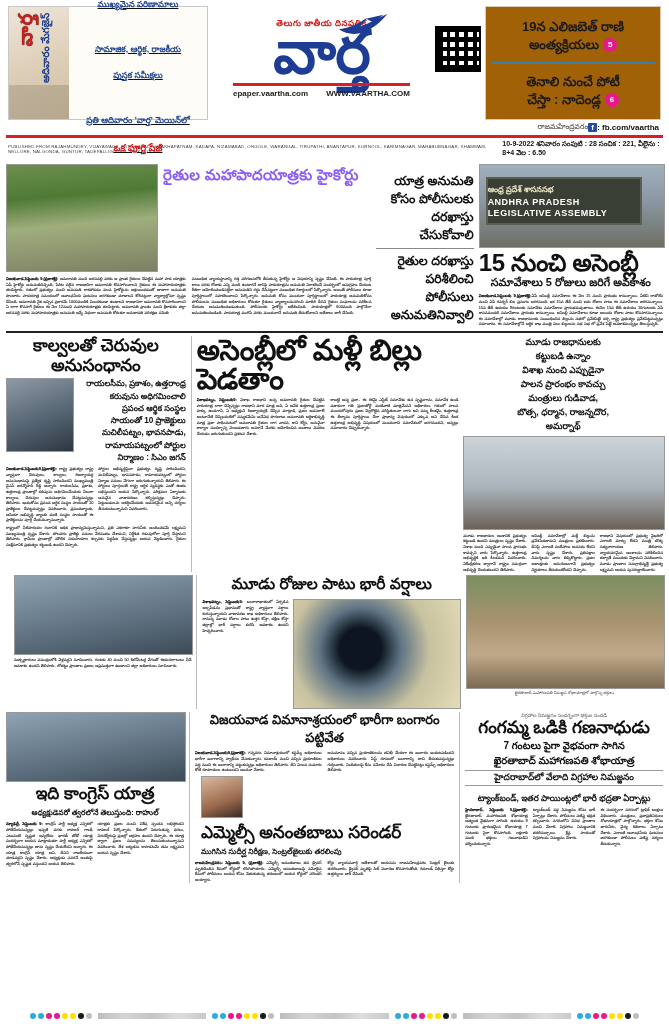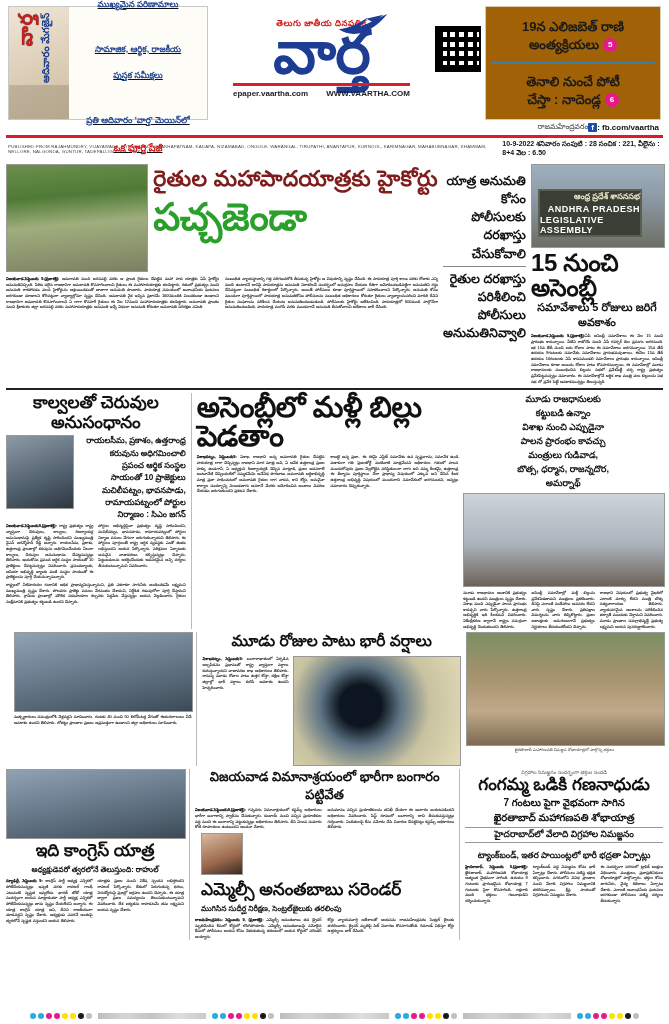--- a/index.html
+++ b/index.html
@@ -57,32 +57,32 @@
   .body-text b{color:#111;}
   .photo{background:#b9c2ae;position:relative;overflow:hidden;}
 
   
   .lead{display:flex;padding:4px 6px 0 6px;gap:5px;}
   .lead-left{width:432px;}
   .lead-top{display:flex;gap:5px;}
   .lead-photo{width:150px;height:106px;border:1px solid #999;
       background:linear-gradient(175deg,#6d8f4e 0%,#4f7a36 30%,#9fae7d 55%,#7d7f63 100%);}
   .lead-head-wrap{flex:1;padding-top:2px;}
-  .kicker{font-size:22px;font-weight:bold;color:#7f1d1d;letter-spacing:.3px;white-space:nowrap;}
+  .kicker{font-size:15px;font-weight:bold;color:#8b5cf6;letter-spacing:.3px;white-space:nowrap;}
   .bigheadline{font-size:38px;font-weight:bold;color:#2aa02a;line-height:1;letter-spacing:-.5px;margin-top:1px;}
   .lead-sub{width:115px;font-size:12.5px;font-weight:bold;line-height:1.45;color:#111;text-align:right;padding-top:8px;}
   .lead-sub .sub-sep{height:1px;background:#888;margin:3px 0;}
   .lead-cols{display:flex;gap:6px;margin-top:4px;}
   .lead-cols .c{flex:1;}
 
   .lead-right{width:218px;}
   .assembly-photo{width:100%;height:82px;border:1px solid #999;position:relative;overflow:hidden;
       background:linear-gradient(180deg,#9fb0bd 0%,#8c9aa6 40%,#6d6f64 100%);}
-  .assembly-photo .board{position:absolute;left:6px;top:24px;right:22px;height:44px;background:#3a3f35;border:2px solid #5a5f50;
-      display:flex;flex-direction:column;align-items:flex-end;justify-content:center;gap:1px;}
+  .assembly-photo .board{position:absolute;left:6px;top:12px;right:22px;height:44px;background:#3a3f35;border:2px solid #5a5f50;
+      display:flex;flex-direction:column;align-items:flex-start;justify-content:center;gap:1px;}
   .assembly-photo .board .t1{font-size:8px;color:#f0e9c8;font-weight:bold;}
   .assembly-photo .board .t2{font-size:9px;color:#fff;font-weight:bold;letter-spacing:.5px;}
   .assembly-photo .board .t3{font-size:9px;color:#fff;font-weight:bold;letter-spacing:.5px;}
   .asm-head{font-size:24px;font-weight:bold;color:#111;line-height:1.05;margin-top:2px;letter-spacing:-.3px;}
   .asm-sub{font-size:11px;font-weight:bold;color:#111;margin-top:1px;text-align:center;}
 
   
   .mid{display:flex;padding:3px 6px 0 6px;gap:5px;}
   .mid-left{width:180px;}
   .ml-head{font-size:17px;font-weight:bold;color:#111;text-align:center;line-height:1.15;}
@@ -212,21 +212,20 @@
     <span class="pubtext">PUBLISHED FROM RAJAHMUNDRY, VIJAYAWADA, HYDERABAD, VISAKHAPATNAM, KADAPA, NIZAMABAD, ONGOLE, WARANGAL, TIRUPATHI, ANANTAPUR, KURNOOL, KARIMNAGAR, MAHABUBNAGAR, KHAMMAM, NELLORE, NALGONDA, GUNTUR, TADEPALLIGUDEM, SRIKAKULAM</span>
     <span class="dateline">10-9-2022 శనివారం సంపుటి : 28 సంచిక : 221, వీలైను : 8+4 వెల : 6.50</span>
   </div>
 
   <div class="lead">
     <div class="lead-left">
       <div class="lead-top">
         <div class="lead-photo photo"></div>
         <div class="lead-head-wrap">
           <div class="kicker">రైతుల మహాపాదయాత్రకు హైకోర్టు</div>
-          <div class="bigheadline">పచ్చజెండా</div>
         </div>
       </div>
       <div class="lead-cols">
         <div class="c body-text"><b>విజయవాడ,సెప్టెంబరు 9,(ప్రజాశక్తి):</b> అమరావతి నుంచి అరసవల్లి వరకు ఆ ప్రాంత రైతులు చేపట్టిన మహా పాద యాత్రకు ఏపీ హైకోర్టు అనుమతినిచ్చింది. పేరిట పలైన రాజధానిగా అమరావతి కొనసాగించాలని రైతులు ఈ మహాపాదయాత్రకు తలపెట్టారు. గతంలో ప్రభుత్వం నుంచి అనుమతి రాకపోవడం వలన హైకోర్టును ఆశ్రయించడంతో తాజాగా అనుమతి పొందారు. పాదయాత్ర సమయంలో అవాంఛనీయ ఘటనలు జరగకుండా చూడాలని కోరినట్లుగా వ్యాజ్యాల్లోనూ స్పష్టం చేసింది. అమరావతి నైక ఇచ్చిన ప్రకారమే 1000మందికి మించకుండా ఉండాలని రాజధానిగా అమరావతి కొనసాగించాలని ఏ లాగా కొనసాగే రైతులు ఈ నెల 12నుంచి మహాపాదయాత్రకు తలపెట్టారు. అమరావతి ప్రాంతం నుంచి శ్రీకాకుళం జిల్లా అరసవల్లి వరకు మహాపాదయాత్రకు అనుమతి ఇచ్చే విధంగా అనుమతి కోరుతూ అమరావతి పరిరక్షణ సమితి</div>
         <div class="c body-text">సంబంధిత న్యాయస్థానాన్ని గత్త పరిగణనలోకి తీసుకున్న హైకోర్టు ఆ విషయాన్ని స్పష్టం చేసింది. ఈ పాదయాత్ర పూర్తి కాలం వరకు రోజుకు ఎన్ని మంది ఉంటారనే దానిపై పాదయాత్రను అనుమతి నిరాకరించే సందర్భంలో అనుగ్రహం చేయుట రీతిగా ఆమోదించబడినట్టిగా అనుమతిని రద్దు చేసినట్టుగా సంబంధిత రికార్డులలో పేర్కొన్నారు. అయితే పోలీసులు కూడా పూర్తిస్థాయిలో సహకరించాలని పేర్కొన్నారు. అనుమతి కోసం ముందుగా పూర్తిస్థాయిలో పాదయాత్ర అనుమతికోసం పోలీసులను సంబంధిత అధికారులు కోరుతూ రైతులు వ్యాజ్యాలనుసరించి మాదిరి దీనిని రైతుల సంఘాలను పరిశీలన చేయుట అనుమతించబడుతుంది. పోలీసులకు హైకోర్టు ఆదేశించింది. పాదయాత్రలో 600మంది పాల్గొనేలా అనుమతించబడింది. పాదయాత్ర ముగిసే వరకు ముందుగానే అనుమతి తీసుకోవాలని ఆదేశాలు జారీ చేసింది.</div>
       </div>
     </div>
 
     <div class="lead-sub">
       <div>యాత్ర అనుమతి</div>

